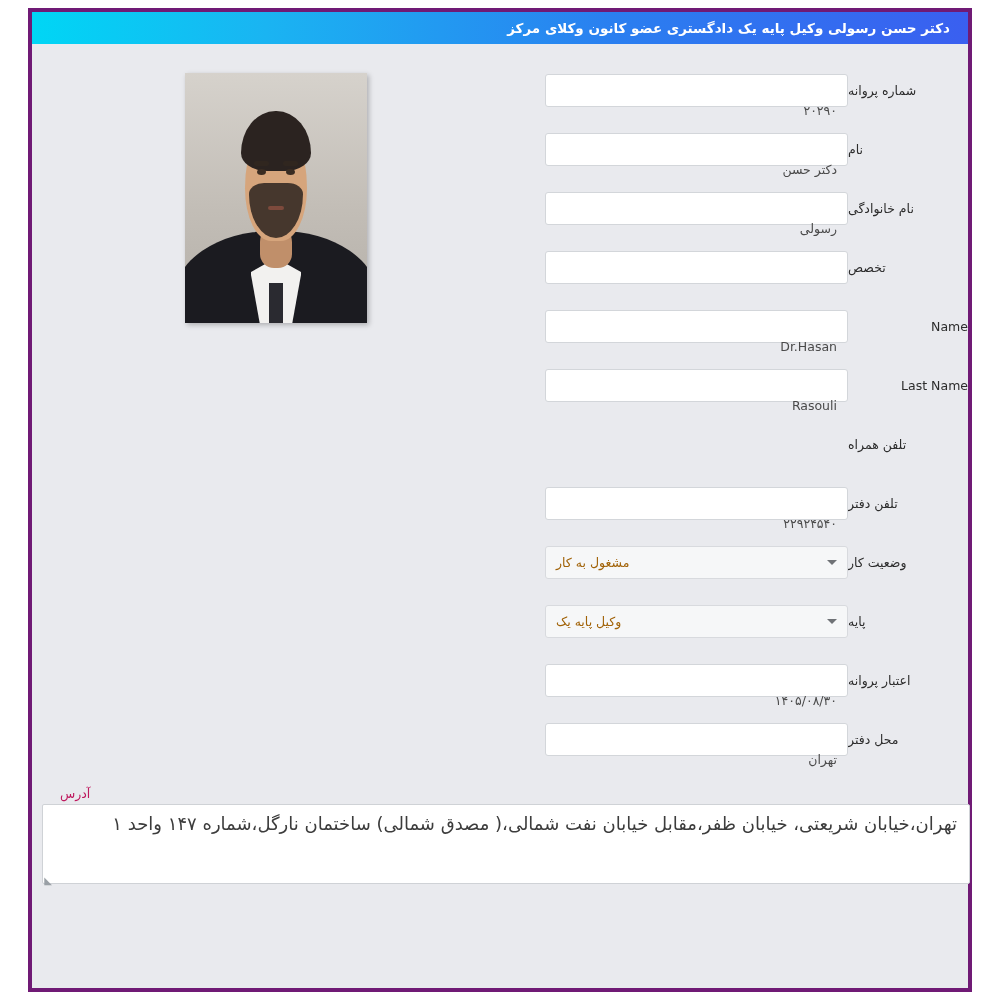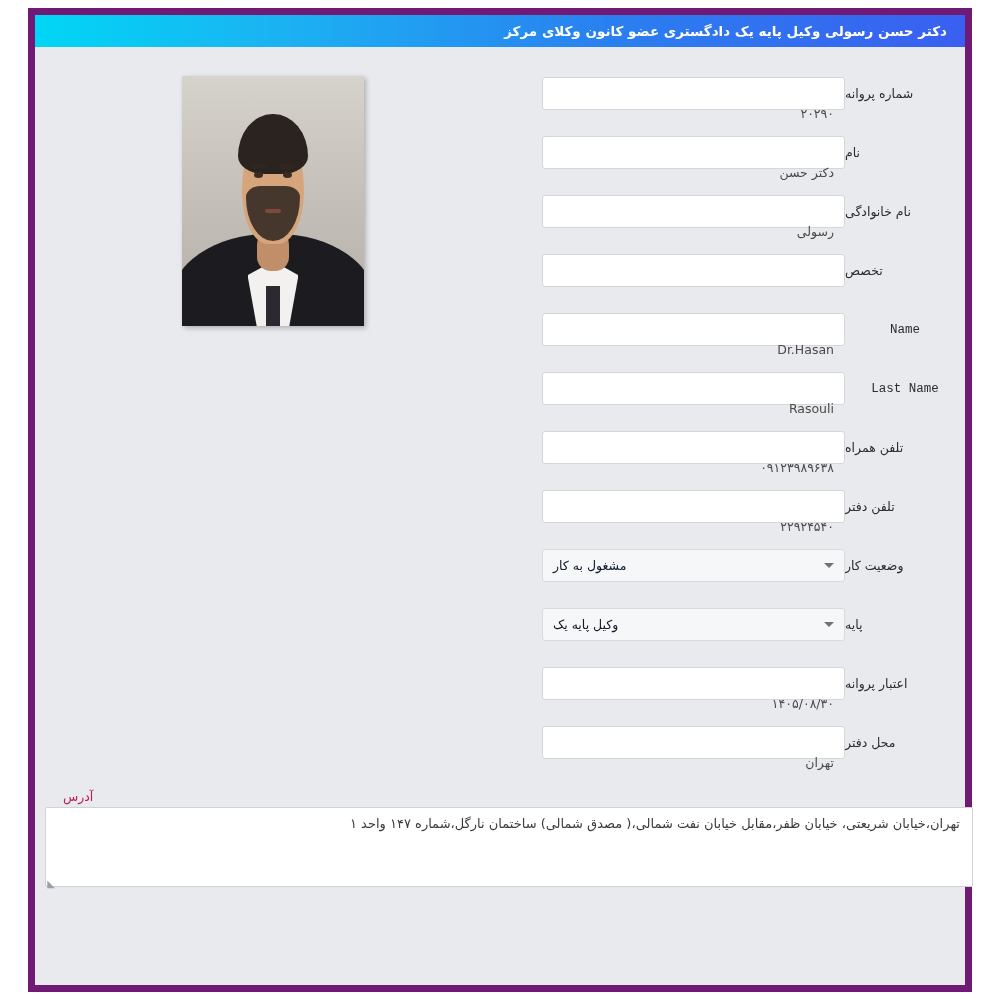--- a/index.html
+++ b/index.html
@@ -22,21 +22,21 @@
     box-sizing: border-box;
   }
 
   .card {
     position: absolute;
     left: 28px;
     top: 8px;
     width: 944px;
     height: 984px;
     background: #e9eaee;
-    border: 7px solid #701a75;
+    border: 4px solid #701a75;
     box-sizing: border-box;
   }
 
   .titlebar {
     height: 32px;
     background: linear-gradient(90deg, #00d6f5 0%, #1ab4f2 25%, #2a7ff0 62%, #3a5ff0 100%);
     color: #ffffff;
     display: flex;
     align-items: center;
     justify-content: flex-start;
@@ -188,21 +188,21 @@
   }
   .row-label {
     width: 120px;
     text-align: left;
     font-size: 12.5px;
     color: #2c2c2c;
     box-sizing: border-box;
     direction: rtl;
     white-space: nowrap;
   }
-  .row-label.ltr { direction: ltr; text-align: center; font-family: Liberation Mono, monospace; }
+  .row-label.ltr { direction: ltr; text-align: right; }
   .field {
     width: 303px;
     height: 33px;
     background: #ffffff;
     border: 1px solid #d3d6da;
     border-radius: 3px;
     box-sizing: border-box;
     display: flex;
     align-items: center;
     font-size: 12.5px;
@@ -219,21 +219,21 @@
     background: #f6f7f8;
     border: 1px solid #d8dade;
     border-radius: 3px;
     box-sizing: border-box;
     display: flex;
     align-items: center;
     justify-content: space-between;
     flex-direction: row-reverse;
     padding: 0 10px;
     font-size: 12.5px;
-    color: #0f172a;
+    color: #a16207;
   }
   .select .caret {
     width: 10px; height: 10px;
     position: relative;
     flex: 0 0 auto;
   }
   .select .caret::before {
     content: "";
     position: absolute;
     left: 0; top: 2px;
@@ -257,21 +257,21 @@
     position: absolute;
     left: 10px;
     top: 760px;
     width: 928px;
     height: 80px;
     background: #ffffff;
     border: 1px solid #cfd2d6;
     border-radius: 2px;
     box-sizing: border-box;
     padding: 8px 12px;
-    font-size: 13px;
+    font-size: 18px;
     color: #3c3c3c;
     direction: rtl;
     text-align: right;
     resize: none;
     overflow: hidden;
   }
   .addr-grip {
     position: absolute;
     left: 10px;
     top: 832px;
@@ -351,23 +351,20 @@
 
         <div class="row">
           <div class="row-label ltr">Last Name</div>
           <div class="field ltr">
             <span class="val">Rasouli</span>
           </div>
         </div>
 
         <div class="row">
           <div class="row-label">تلفن همراه</div>
-          <div class="field rtl">
-            <span class="val">۰۹۱۲۳۹۸۹۶۳۸</span>
-          </div>
         </div>
 
         <div class="row">
           <div class="row-label">تلفن دفتر</div>
           <div class="field rtl">
             <span class="val">۲۲۹۲۴۵۴۰</span>
           </div>
         </div>
 
         <div class="row">

